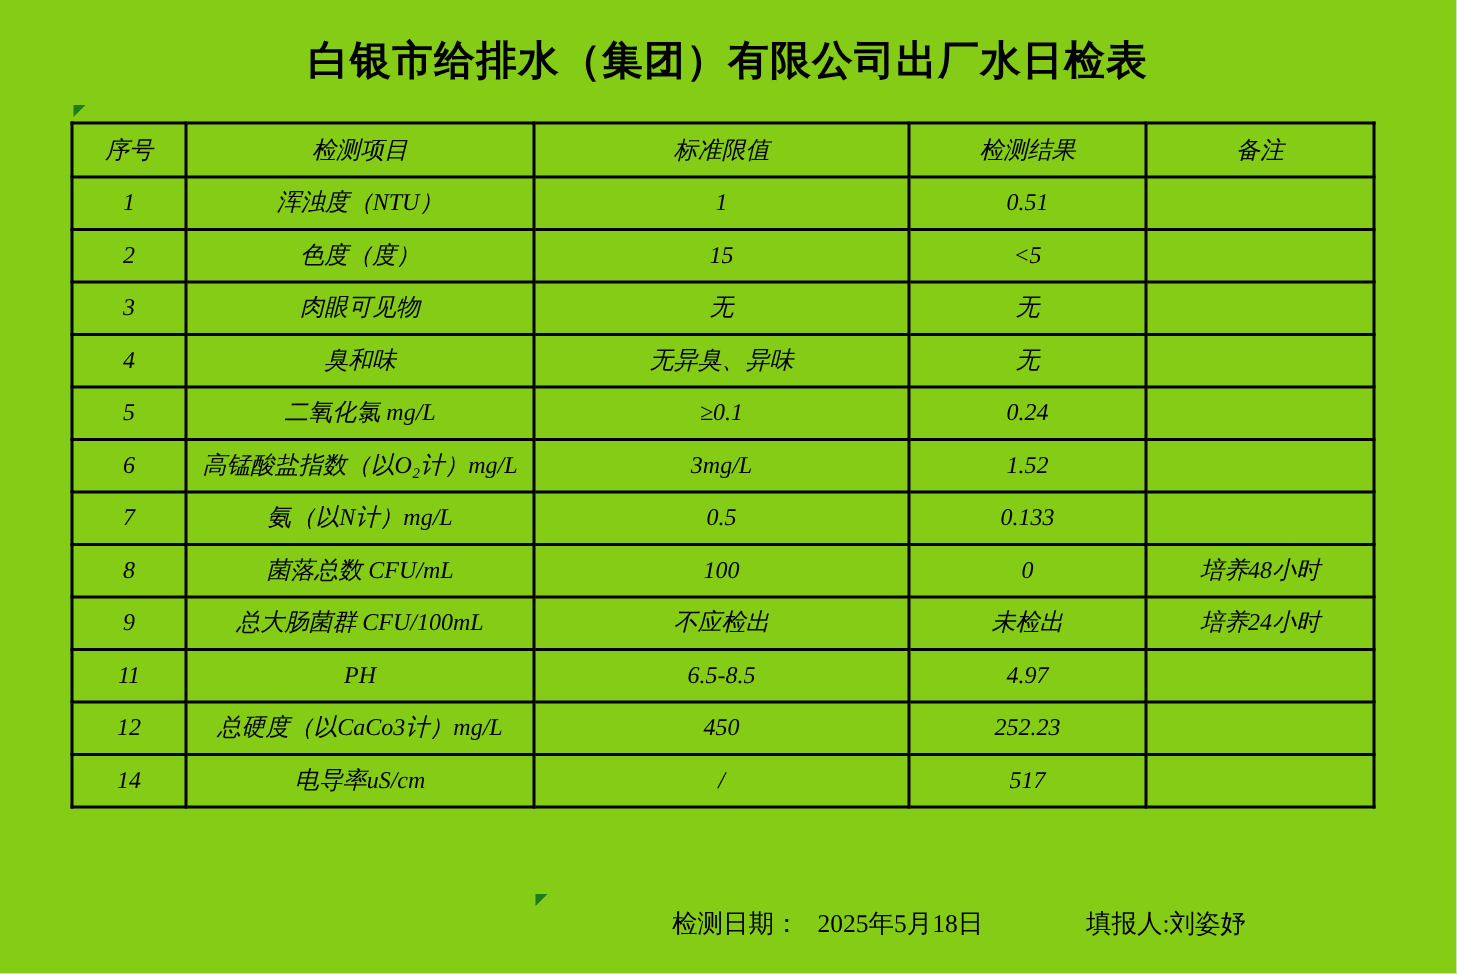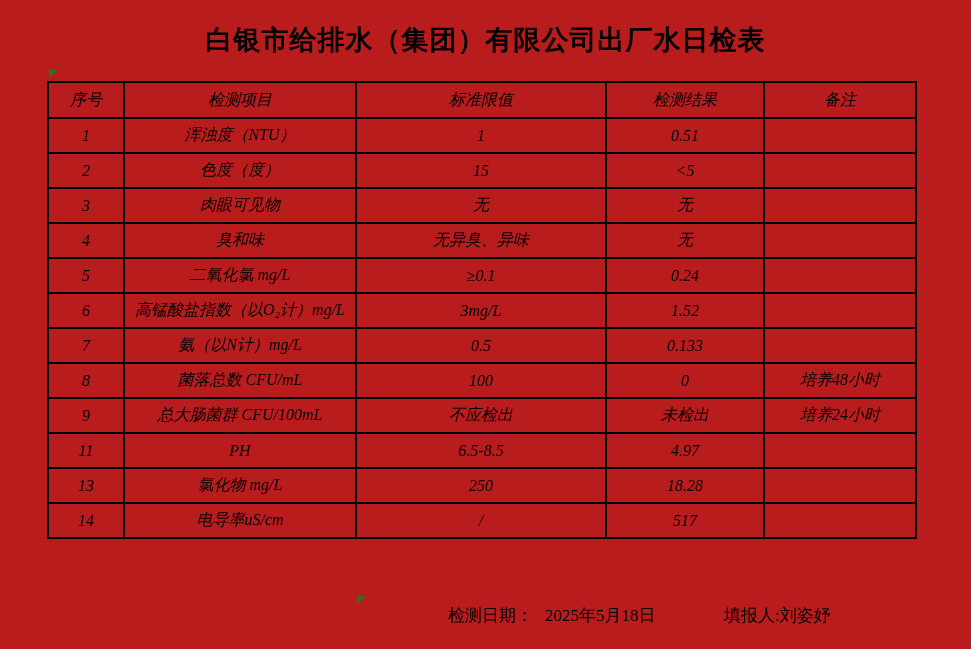--- a/index.html
+++ b/index.html
@@ -1,20 +1,20 @@
 <!DOCTYPE html>
 <html><head>
 <meta charset="utf-8">
 <style>
   html, body { margin: 0; padding: 0; background: #ffffff; }
   .page {
     position: relative;
     width: 971px;
     height: 649px;
-    background: #b91c1c;
+    background: #84cc16;
     color: #000000;
     font-family: "Liberation Serif", "DejaVu Serif", serif;
     overflow: hidden;
   }
   .title {
     position: absolute;
     top: 22px;
     left: 0;
     width: 100%;
     text-align: center;
@@ -153,24 +153,24 @@
           <td>培养24小时</td>
         </tr>
         <tr>
           <td>11</td>
           <td>PH</td>
           <td>6.5-8.5</td>
           <td>4.97</td>
           <td></td>
         </tr>
         <tr>
-          <td>13</td>
-          <td>氯化物 mg/L</td>
-          <td>250</td>
-          <td>18.28</td>
+          <td>12</td>
+          <td>总硬度（以CaCo3计）mg/L</td>
+          <td>450</td>
+          <td>252.23</td>
           <td></td>
         </tr>
         <tr>
           <td>14</td>
           <td>电导率uS/cm</td>
           <td>/</td>
           <td>517</td>
           <td></td>
         </tr>
       </tbody>

